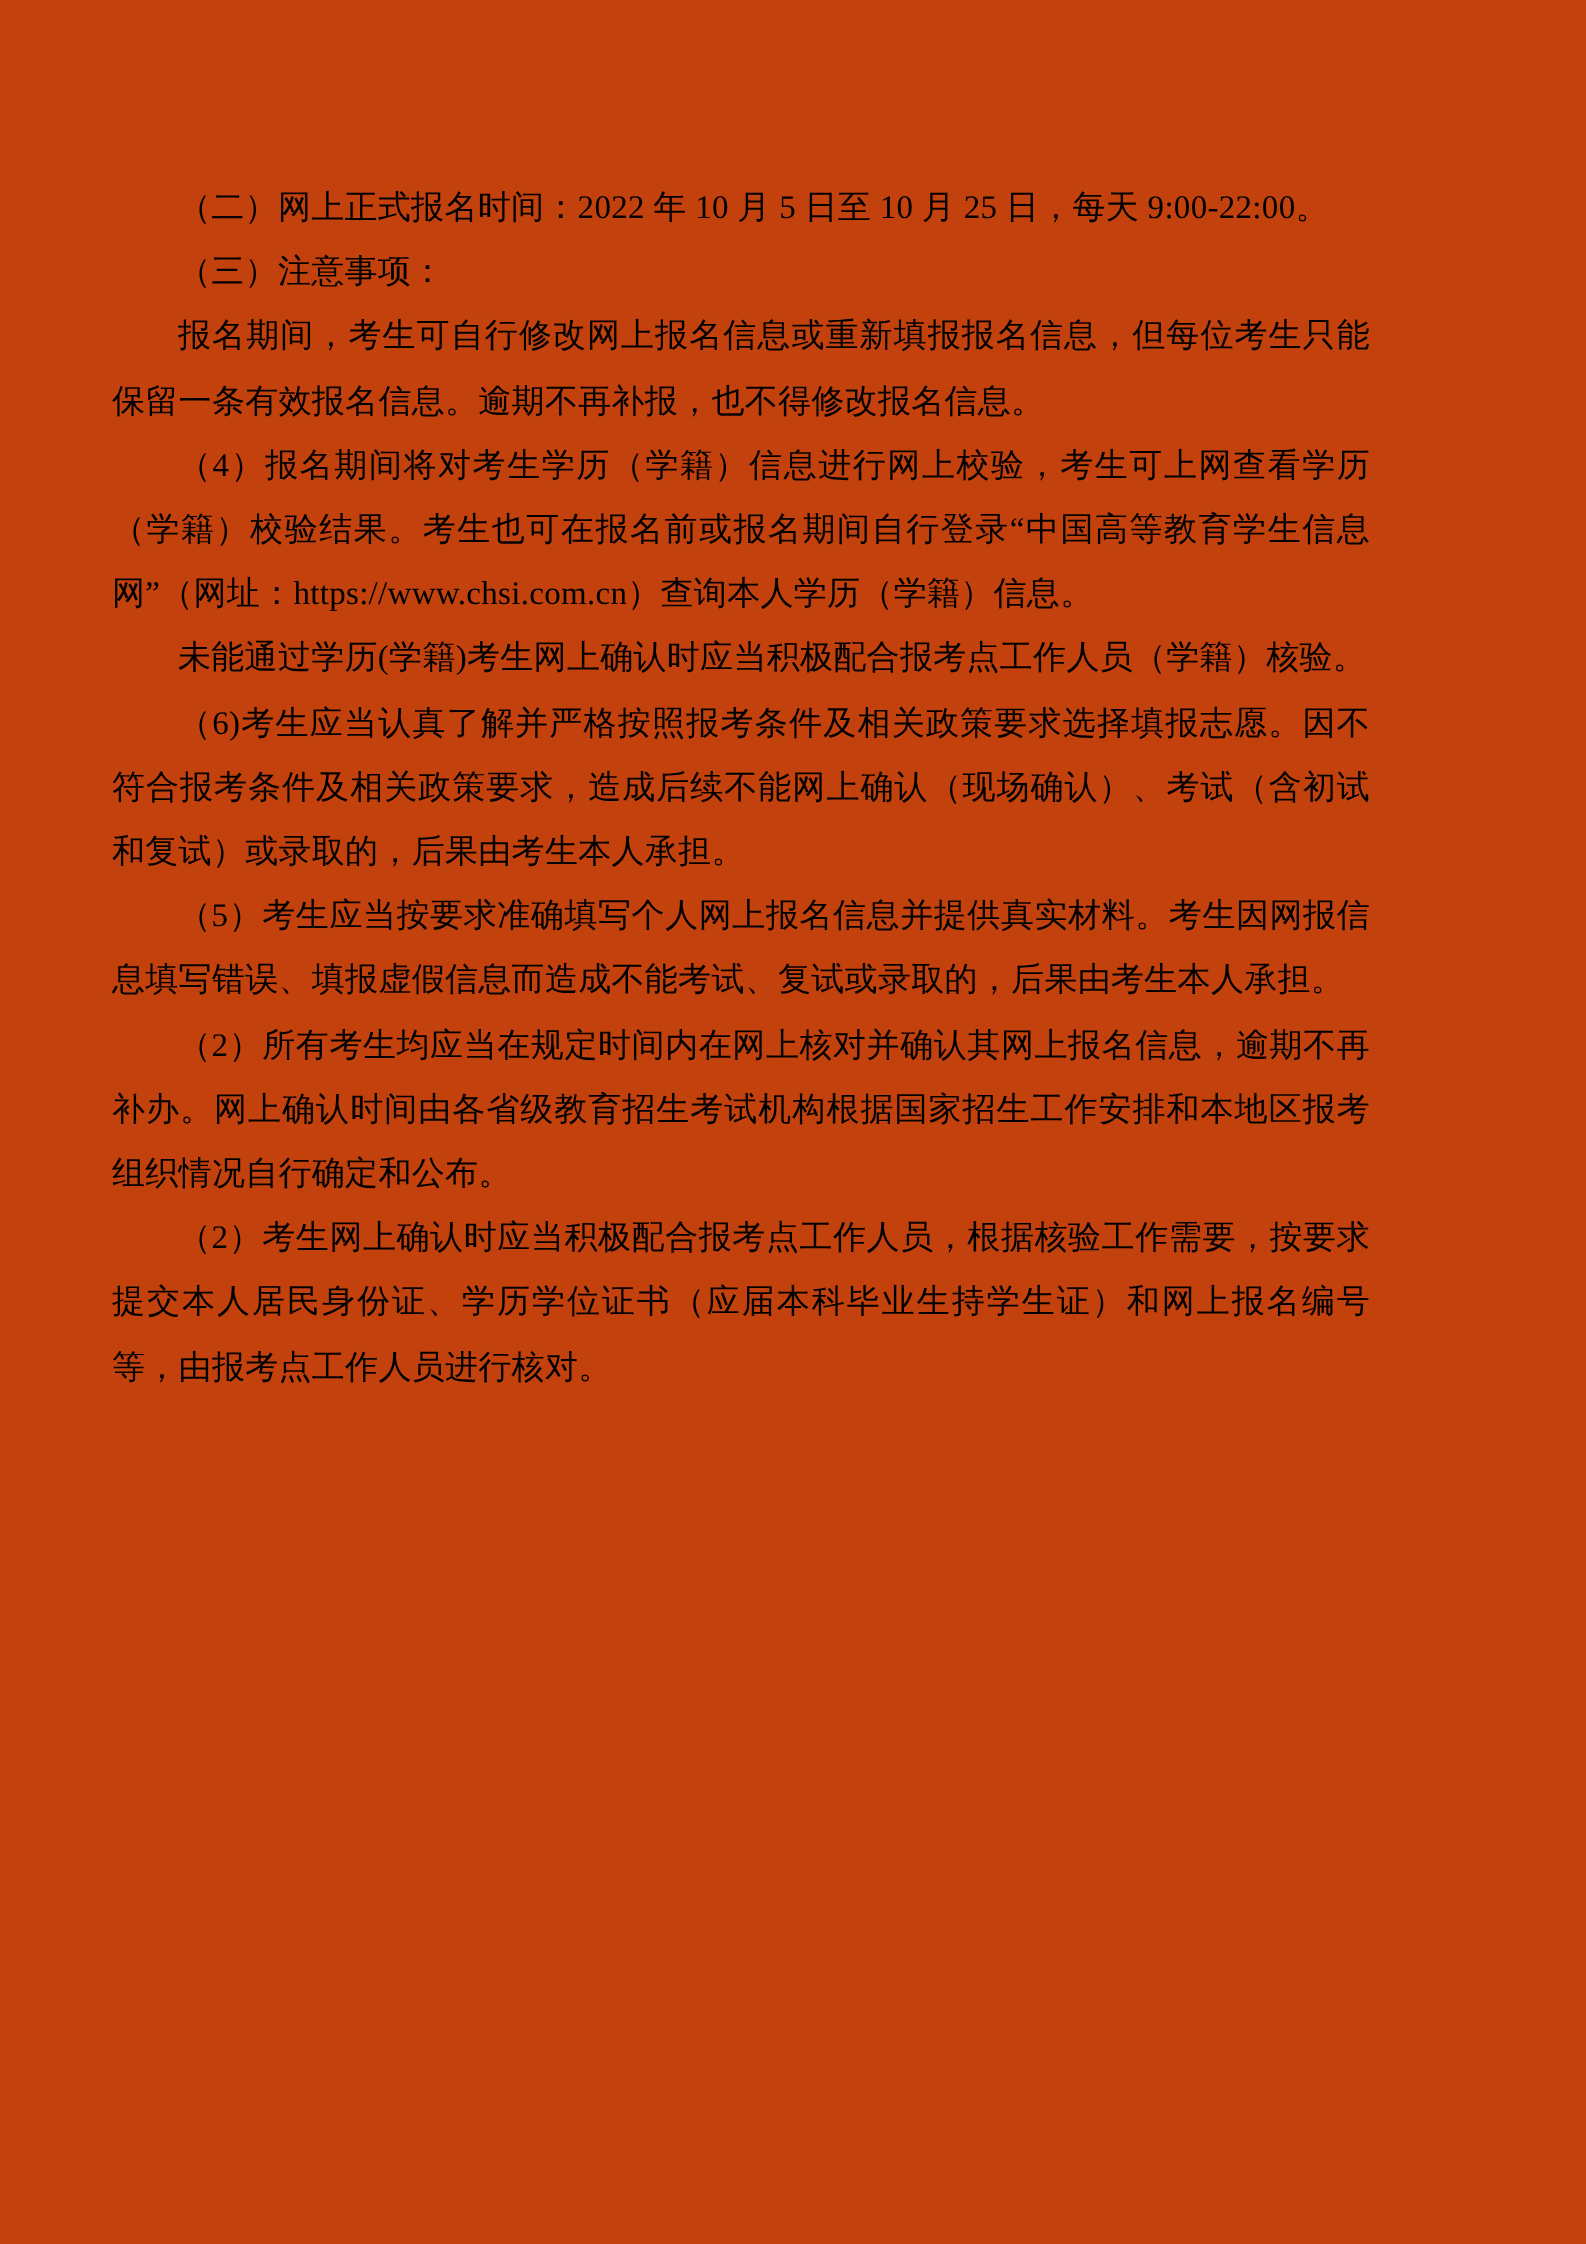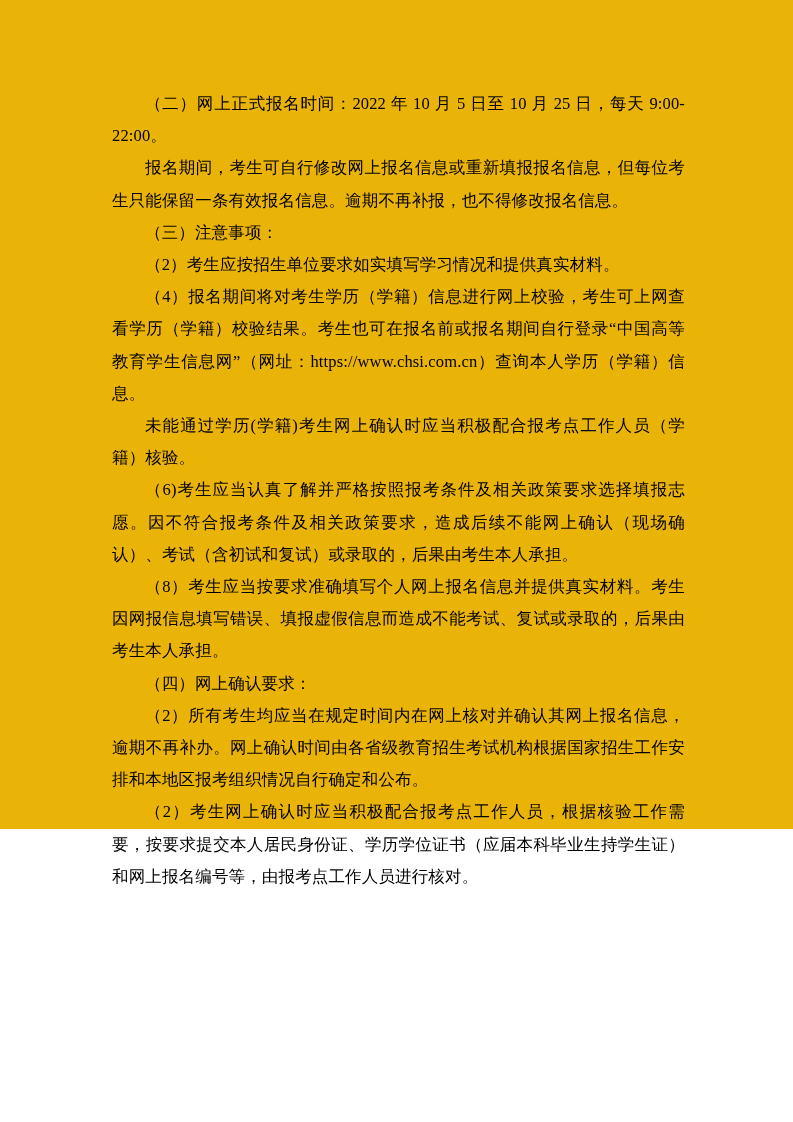--- a/index.html
+++ b/index.html
@@ -9,48 +9,46 @@
   }
   body {
     width: 793px;
     height: 1122px;
     font-family: "Liberation Serif", "DejaVu Serif", serif;
     color: #000000;
   }
   .page {
     position: relative;
     width: 793px;
-    height: 829px;
-    background: #eab308;
+    height: 1122px;
+    background: #c2410c;
     box-sizing: border-box;
-    padding: 88px 108px 60px 112px;
+    padding: 88px 108px 60px 56px;
   }
   .doc-body {
     font-size: 16.5px;
     line-height: 32.2px;
     text-align: justify;
     text-justify: inter-ideograph;
     letter-spacing: 0.15px;
   }
   p.para {
     margin: 0;
     text-indent: 2em;
   }
 </style>
 </head>
 <body>
 
 <div class="page">
   <div class="doc-body">
     <p class="para">（二）网上正式报名时间：2022 年 10 月 5 日至 10 月 25 日，每天 9:00-22:00。</p>
+    <p class="para">（三）注意事项：</p>
     <p class="para">报名期间，考生可自行修改网上报名信息或重新填报报名信息，但每位考生只能保留一条有效报名信息。逾期不再补报，也不得修改报名信息。</p>
-    <p class="para">（三）注意事项：</p>
-    <p class="para">（2）考生应按招生单位要求如实填写学习情况和提供真实材料。</p>
     <p class="para">（4）报名期间将对考生学历（学籍）信息进行网上校验，考生可上网查看学历（学籍）校验结果。考生也可在报名前或报名期间自行登录“中国高等教育学生信息网”（网址：https://www.chsi.com.cn）查询本人学历（学籍）信息。</p>
     <p class="para">未能通过学历(学籍)考生网上确认时应当积极配合报考点工作人员（学籍）核验。</p>
     <p class="para">（6)考生应当认真了解并严格按照报考条件及相关政策要求选择填报志愿。因不符合报考条件及相关政策要求，造成后续不能网上确认（现场确认）、考试（含初试和复试）或录取的，后果由考生本人承担。</p>
-    <p class="para">（8）考生应当按要求准确填写个人网上报名信息并提供真实材料。考生因网报信息填写错误、填报虚假信息而造成不能考试、复试或录取的，后果由考生本人承担。</p>
-    <p class="para">（四）网上确认要求：</p>
+    <p class="para">（5）考生应当按要求准确填写个人网上报名信息并提供真实材料。考生因网报信息填写错误、填报虚假信息而造成不能考试、复试或录取的，后果由考生本人承担。</p>
     <p class="para">（2）所有考生均应当在规定时间内在网上核对并确认其网上报名信息，逾期不再补办。网上确认时间由各省级教育招生考试机构根据国家招生工作安排和本地区报考组织情况自行确定和公布。</p>
     <p class="para">（2）考生网上确认时应当积极配合报考点工作人员，根据核验工作需要，按要求提交本人居民身份证、学历学位证书（应届本科毕业生持学生证）和网上报名编号等，由报考点工作人员进行核对。</p>
 
   </div>
 </div>
 
 </body></html>

